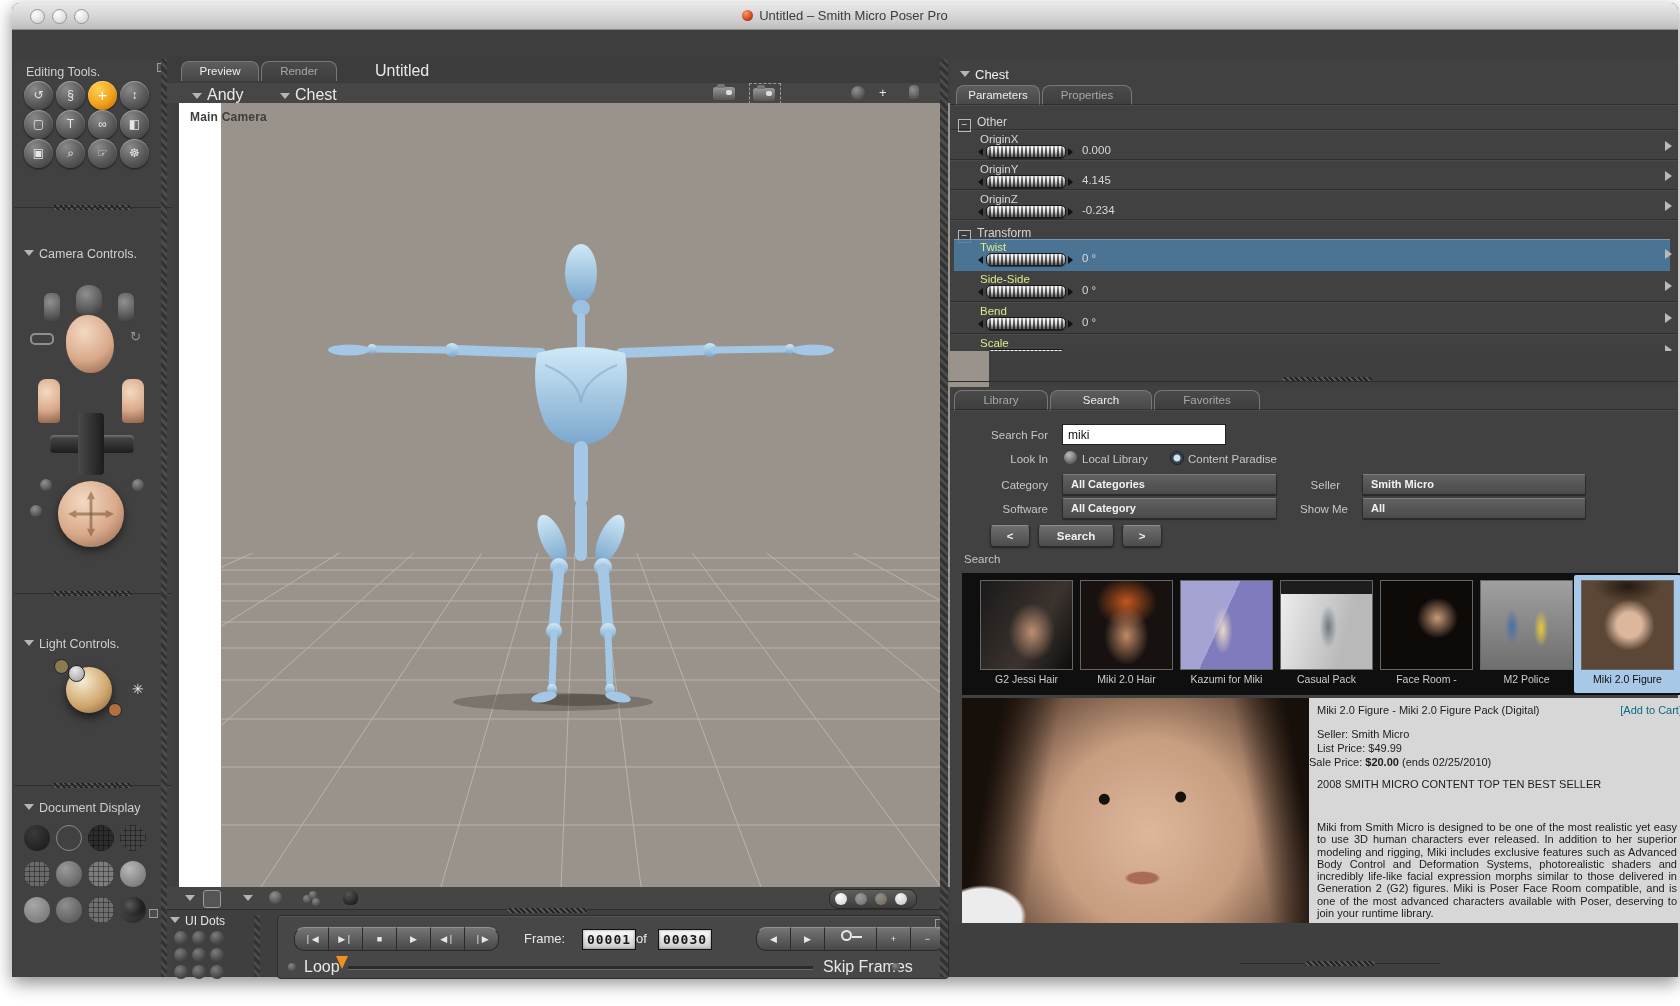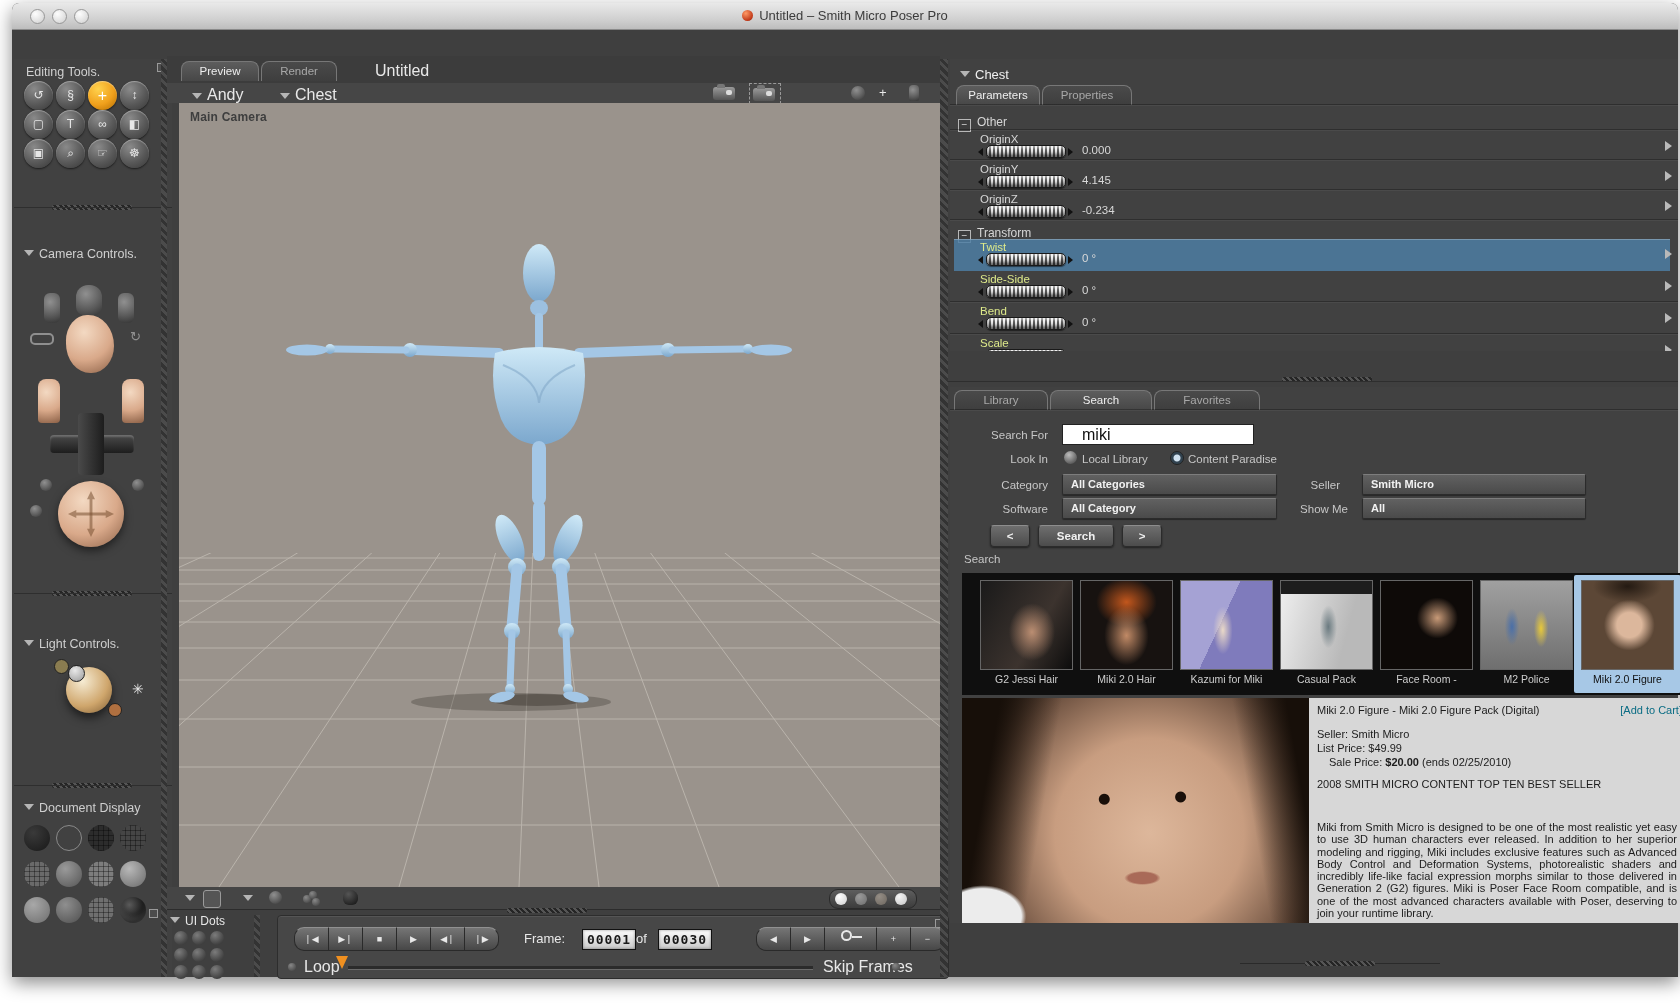--- a/index.html
+++ b/index.html
@@ -36,21 +36,21 @@
   .sqico{width:7px;height:7px;border:1px solid #9a9a9a;background:#4c4c4c;}
   .tool{width:29px;height:29px;border-radius:50%;text-align:center;line-height:29px;font-size:12px;color:#e6e6e6;
     background:radial-gradient(circle at 35% 28%,#8a8a8a,#595959 55%,#373737);
     box-shadow:inset 0 1px 1px rgba(255,255,255,.35),0 1px 2px rgba(0,0,0,.6);}
   .tool.sel{background:radial-gradient(circle at 35% 28%,#ffd24d,#f0a01c 55%,#b06a00);color:#fff;}
   .vgut{background:repeating-linear-gradient(45deg,#333 0 3px,#4b4b4b 3px 6px);}
   
   .flesh{background:radial-gradient(circle at 38% 30%,#f3d9c2,#d9a98a 55%,#8a5f45);}
   .graysp{background:radial-gradient(circle at 38% 30%,#909090,#5a5a5a 60%,#333);}
   
-  #viewport{left:167px;top:100px;width:768px;height:784px;background:#ffffff;}
+  #viewport{left:167px;top:100px;width:768px;height:784px;background:#ffffff;padding-left:42px;}
   #maincam{left:11px;top:7px;font-size:12px;color:#3e3e3e;font-weight:bold;letter-spacing:.2px;}
   
   .rowline{height:1px;background:rgba(0,0,0,.28);box-shadow:0 1px 0 rgba(255,255,255,.05);width:100%;}
   .plab{font-size:11.5px;color:#d6d6d6;}
   .plab.yg{color:#dde98a;}
   .grp{width:11px;height:11px;border:1px solid #b8b8b8;background:#3c3c3c;color:#ddd;font-size:10px;
     line-height:9px;text-align:center;display:inline-block;margin-right:6px;vertical-align:-2px;}
   .dial{width:78px;height:11px;border-radius:5px;border:1px solid #191919;
     background:repeating-linear-gradient(90deg,#efefef 0 2px,#5a5a5a 2px 4px);
     box-shadow:inset 0 2px 3px rgba(255,255,255,.55),inset 0 -3px 4px rgba(0,0,0,.65),0 1px 1px rgba(0,0,0,.5);}
@@ -63,21 +63,21 @@
   
   .flbl{font-size:11.5px;color:#c6c6c6;text-align:right;}
   .dd{background:linear-gradient(#616161,#4a4a4a);border:1px solid #2b2b2b;border-top-color:#7d7d7d;
     border-radius:2px;color:#f2f2f2;font-weight:bold;font-size:11px;line-height:19px;padding-left:8px;
     box-shadow:0 1px 1px rgba(0,0,0,.4);}
   .pbtn{background:linear-gradient(#6e6e6e,#4c4c4c);border:1px solid #2b2b2b;border-top-color:#8d8d8d;
     border-radius:4px;color:#f0f0f0;font-weight:bold;font-size:11.5px;text-align:center;
     box-shadow:0 1px 2px rgba(0,0,0,.5);}
   .radio{width:13px;height:13px;border-radius:50%;background:radial-gradient(circle at 38% 30%,#bdbdbd,#6e6e6e 60%,#3c3c3c);}
   .radio.on{background:radial-gradient(circle at 50% 50%,#cfe0ee 0 3px,#31424f 4px);border:1px solid #222;width:12px;height:12px;}
-  .srchinput{background:#fff;border:1px solid #222;font-size:16px;color:#111;padding:2px 19px;}
+  .srchinput{background:#fff;border:1px solid #222;font-size:12px;color:#111;padding:2px 5px;}
   
   #thumbstrip{left:950px;top:570px;width:726px;height:122px;background:#0f0f0f;}
   .thumb{width:93px;height:90px;top:7px;border:1px solid #666;box-sizing:border-box;}
   .cap{top:100px;width:101px;text-align:center;font-size:10.5px;color:#cdcdcd;white-space:nowrap;}
   .selpane{background:#a7c8e6;border-radius:2px;}
   .t1{background:radial-gradient(ellipse 32px 40px at 56% 58%,#bb8e72,rgba(30,22,18,0) 72%),linear-gradient(120deg,#1a1a1a,#3c332e 60%,#0c0c0c);}
   .t2{background:radial-gradient(ellipse 30px 40px at 50% 62%,#c18a66,rgba(25,17,13,0) 74%),radial-gradient(ellipse 42px 34px at 50% 24%,#c2571d,rgba(0,0,0,0) 72%),#171210;}
   .t3{background:radial-gradient(ellipse 13px 32px at 46% 56%,#ead9c8,rgba(0,0,0,0) 75%),linear-gradient(115deg,#a5a2d4 45%,#7f7bbc 45%);}
   .t4{background:linear-gradient(#1d1d1d 0 13px,rgba(0,0,0,0) 13px),radial-gradient(ellipse 12px 30px at 52% 52%,#6a7a80,rgba(0,0,0,0) 72%),linear-gradient(105deg,#f0f0f0,#b9b9b9 70%);}
   .t5{background:radial-gradient(circle 27px at 62% 42%,#c89a78,rgba(20,12,8,0) 76%),#0e0a08;}
@@ -501,21 +501,21 @@
       <div class="cap abs" style="top:98px;left:3px;color:#101010">Miki 2.0 Figure</div>
     </div>
   </div>
 
   <div id="prodimg" class="abs"></div>
   <div id="prodtxt" class="abs">
     <div class="ptext abs" style="left:8px;top:6px">Miki 2.0 Figure - Miki 2.0 Figure Pack (Digital)</div>
     <div class="abs" style="right:6px;top:6px;font-size:11px;color:#0a6c84">[Add to Cart]</div>
     <div class="ptext abs" style="left:8px;top:30px">Seller: Smith Micro</div>
     <div class="ptext abs" style="left:8px;top:44px">List Price: $49.99</div>
-    <div class="ptext abs" style="left:20px;top:58px">
+    <div class="ptext abs" style="left:0;top:58px">
       <span>Sale Price:</span> <b>$20.00</b> <span>(ends 02/25/2010)</span>
     </div>
     <div class="ptext abs" style="left:8px;top:80px;font-weight:normal">2008 SMITH MICRO CONTENT TOP TEN BEST SELLER</div>
     <div id="pdesc" class="abs">Miki from Smith Micro is designed to be one of the most realistic yet easy to use 3D human characters ever released. In addition to her superior modeling and rigging, Miki includes exclusive features such as Advanced Body Control and Deformation Systems, photorealistic shaders and incredibly life-like facial expression morphs similar to those delivered in Generation 2 (G2) figures. Miki is Poser Face Room compatible, and is one of the most advanced characters available with Poser, deserving to join your runtime library.</div>
   </div>
 
   <div class="abs" style="left:938px;top:920px;width:728px;height:54px;background:#3f3f3f">
     <div class="ribs abs" style="left:355px;top:38px;width:70px"></div>
     <div class="abs" style="left:290px;top:40px;width:65px;height:1px;background:#2a2a2a"></div>
     <div class="abs" style="left:425px;top:40px;width:65px;height:1px;background:#2a2a2a"></div>

